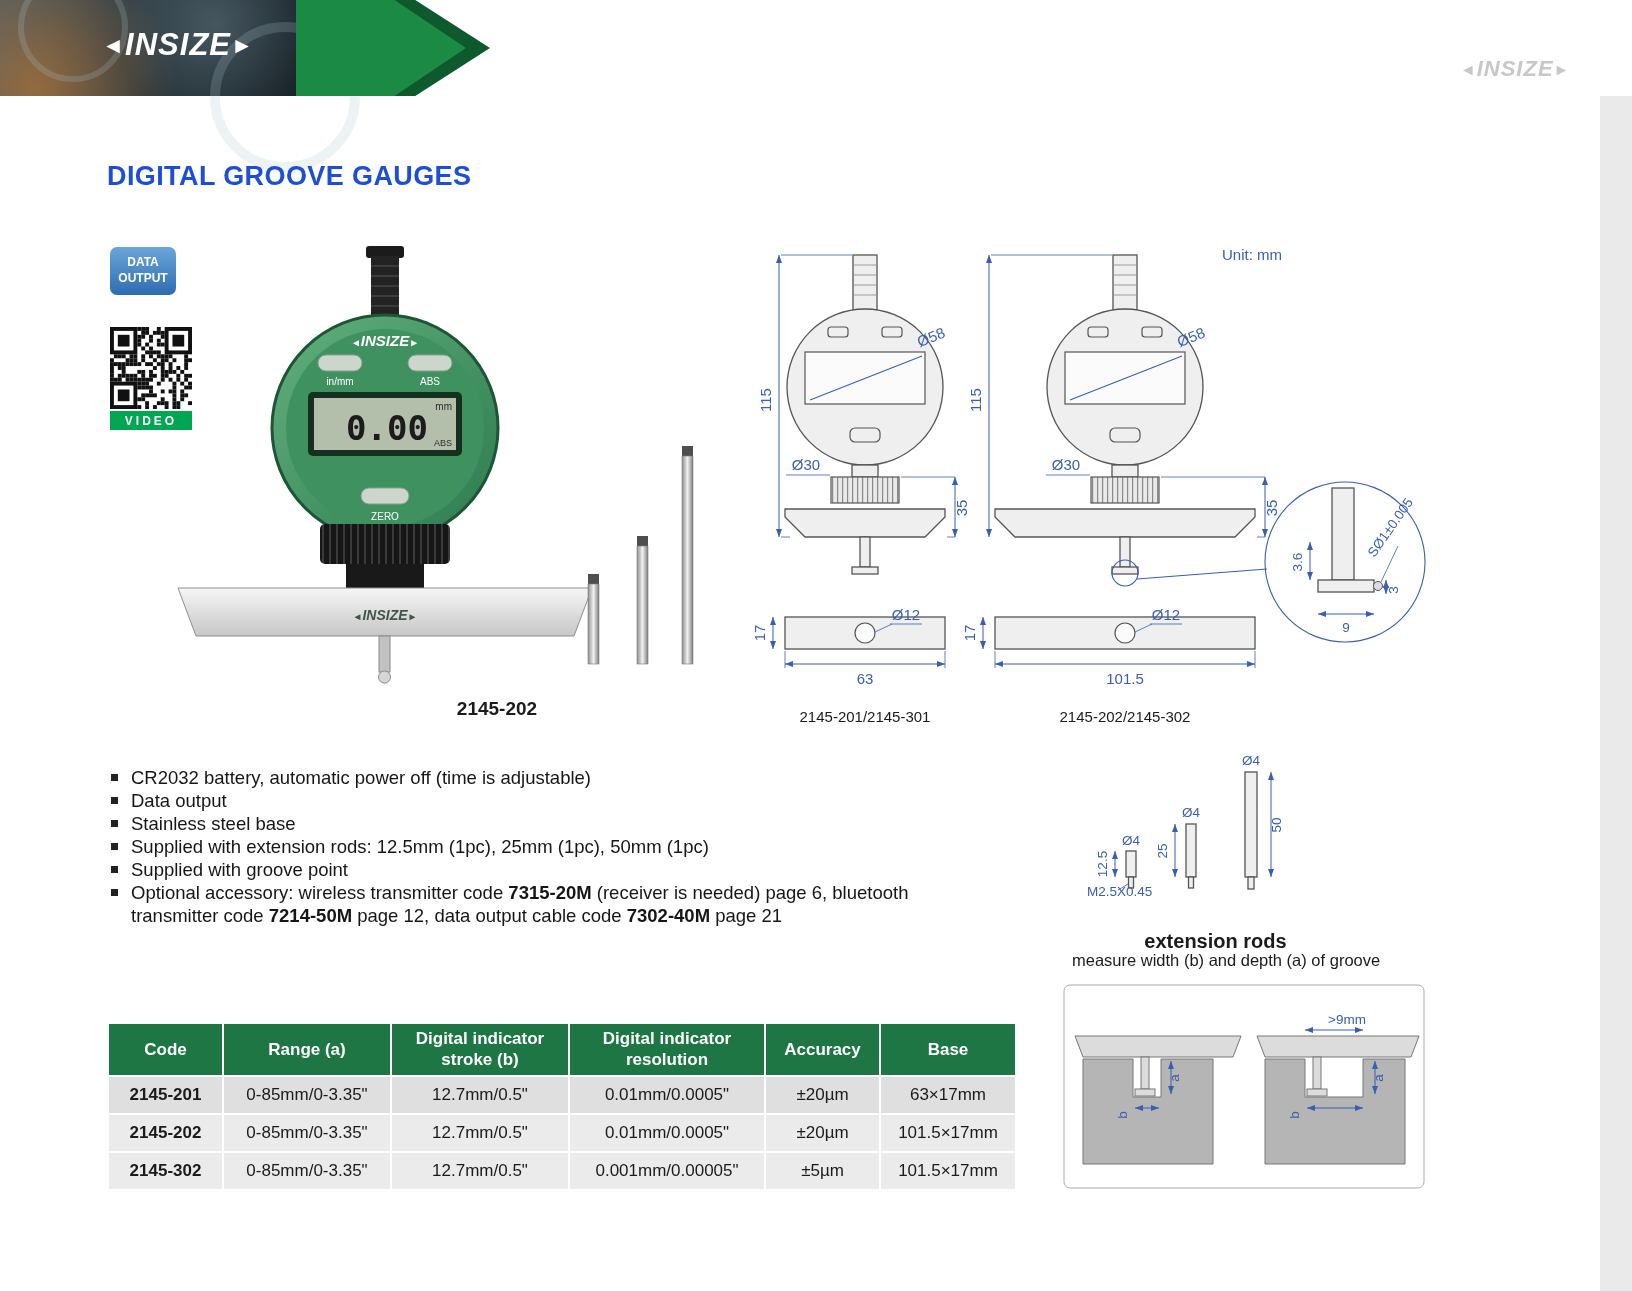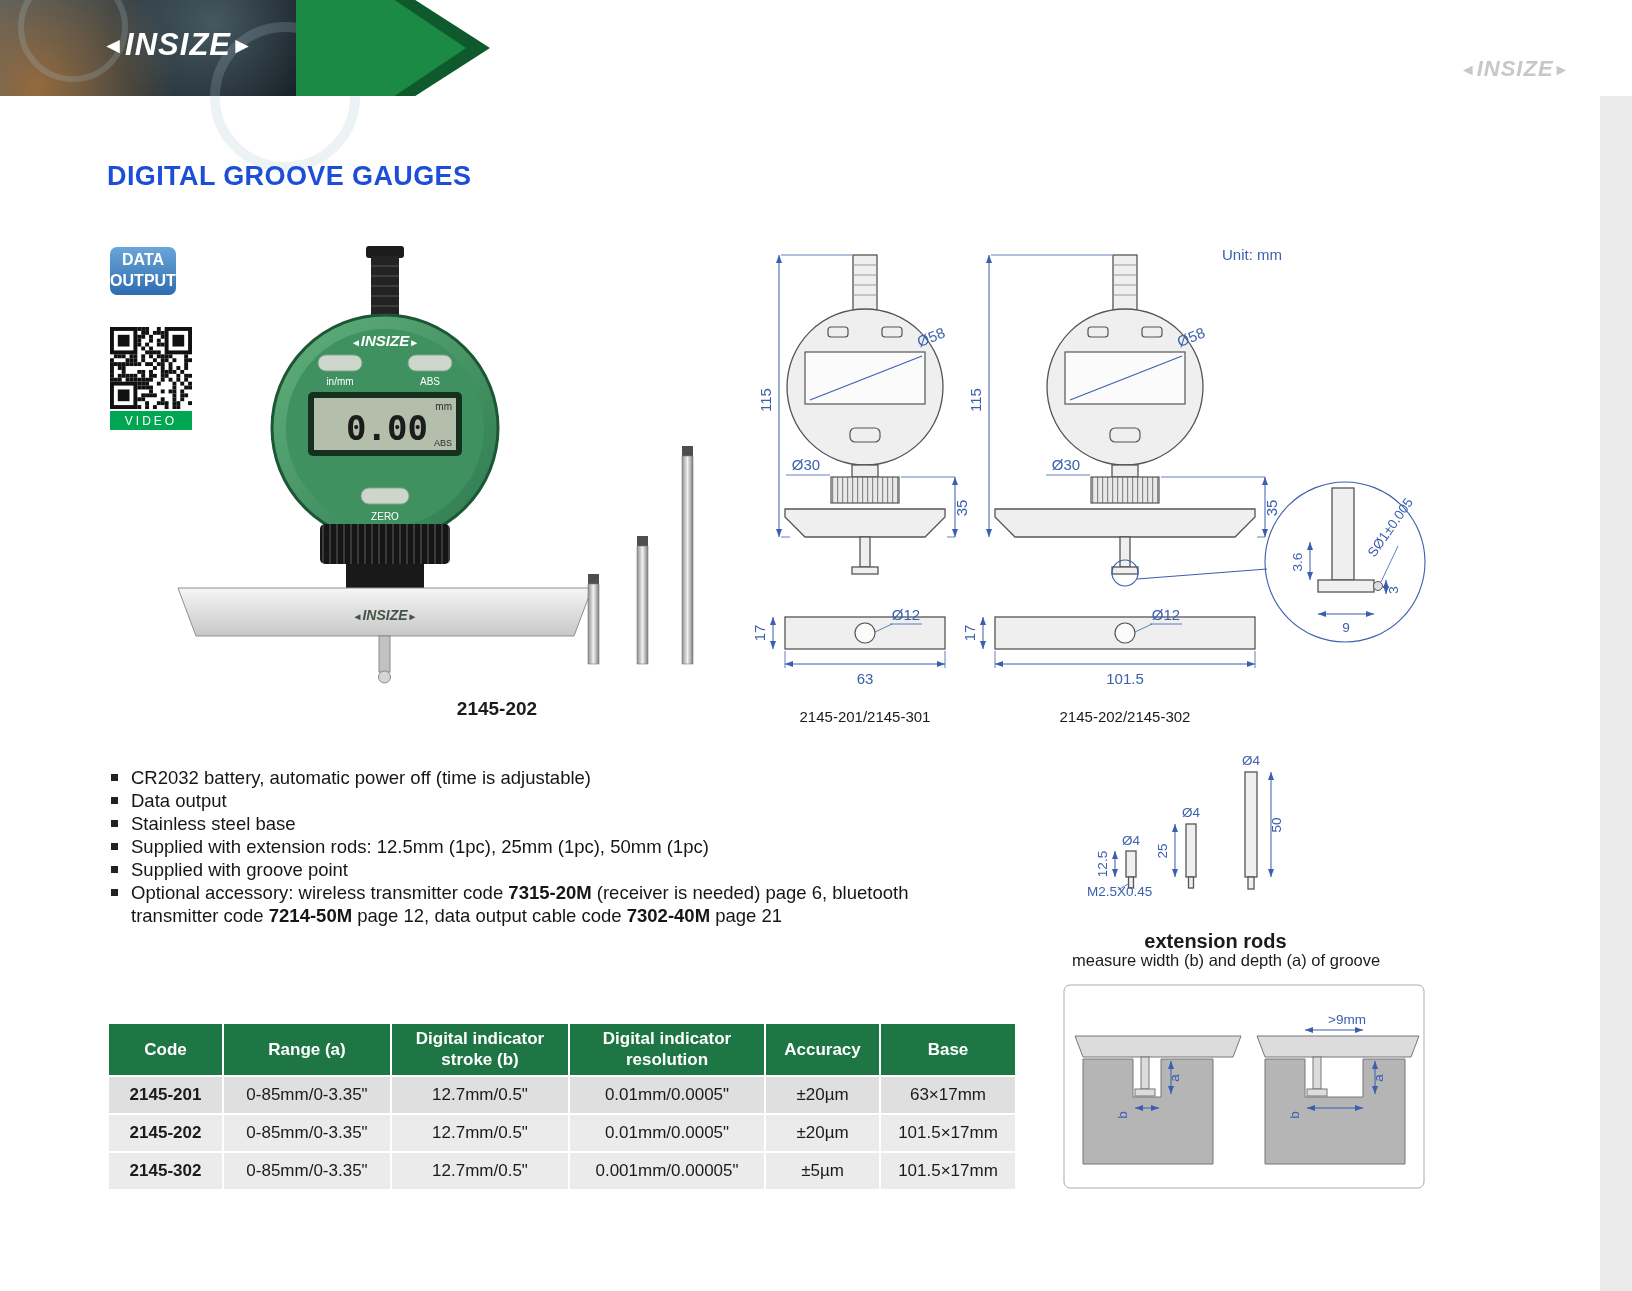--- a/index.html
+++ b/index.html
@@ -25,25 +25,25 @@
   .logo { position:absolute; left:102px; top:27px; font-style:italic; font-weight:bold; font-size:31px;
     color:#fff; letter-spacing:1px; white-space:nowrap; }
   .logo .arr { font-size:.72em; vertical-align:2px; }
   .watermark { position:absolute; left:1460px; top:56px; font-style:italic; font-weight:bold; font-size:22px;
     color:#c7c7c7; letter-spacing:1px; white-space:nowrap; }
   .watermark .arr { font-size:.72em; vertical-align:1px; }
 
   .title { position:absolute; left:107px; top:161px; font-size:27px; font-weight:bold; letter-spacing:.4px; color:#1d4ed8; }
 
   .badge { position:absolute; left:110px; top:247px; width:66px; height:48px; border-radius:7px;
-    background:linear-gradient(180deg,#6aa6d9,#2e6cb0); color:#fff; font-weight:bold; font-size:16px;
+    background:linear-gradient(180deg,#6aa6d9,#2e6cb0); color:#fff; font-weight:bold; font-size:12px;
     display:flex; flex-direction:column; align-items:center; justify-content:center; line-height:1.3; }
   .qr-wrap { position:absolute; left:110px; top:327px; width:82px; }
   .qr { width:82px; height:82px; background:#fff; display:block; }
-  .video { width:82px; height:19px; background:#00a651; color:#fff; font-weight:normal; font-size:12px;
+  .video { width:82px; height:19px; background:#00a651; color:#fff; font-weight:bold; font-size:12px;
     letter-spacing:3px; display:flex; align-items:center; justify-content:center; margin-top:2px; }
 
   .product-svg { position:absolute; left:150px; top:232px; }
   .product-caption { position:absolute; left:387px; top:698px; width:220px; text-align:center;
     font-weight:bold; font-size:19px; }
 
   .draw-svg { position:absolute; left:740px; top:232px; }
   .rods-svg { position:absolute; left:1085px; top:748px; }
   .rods-caption { position:absolute; left:1128px; top:930px; width:175px; text-align:center;
     font-weight:bold; font-size:20px; }

